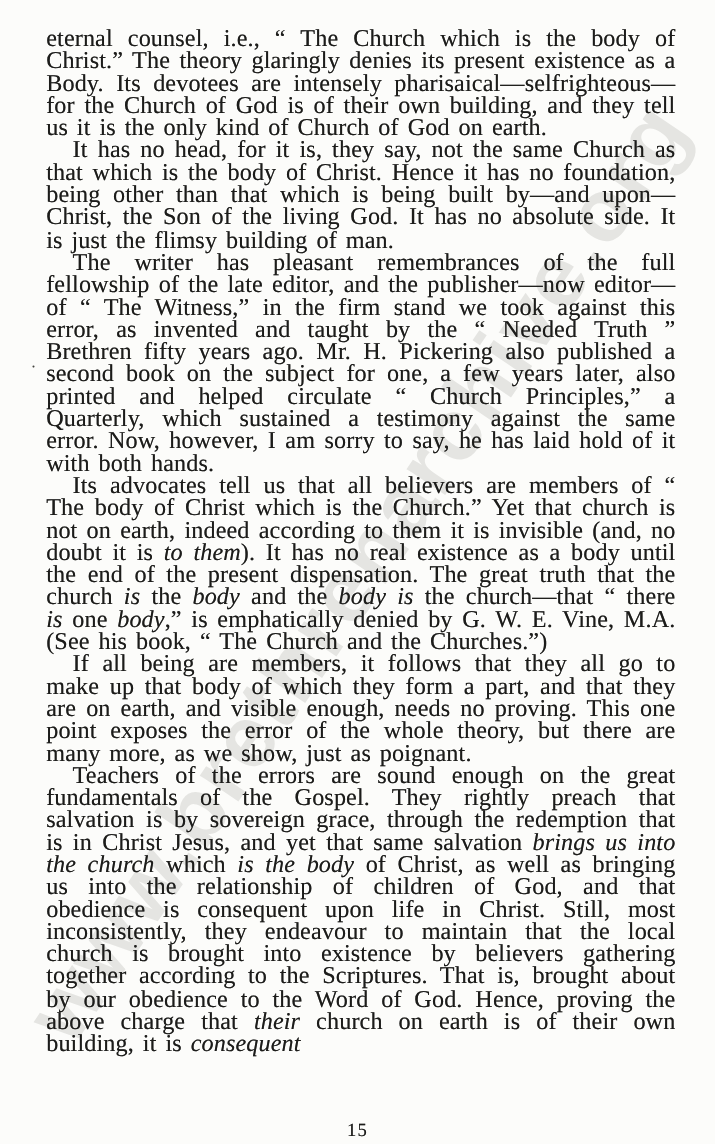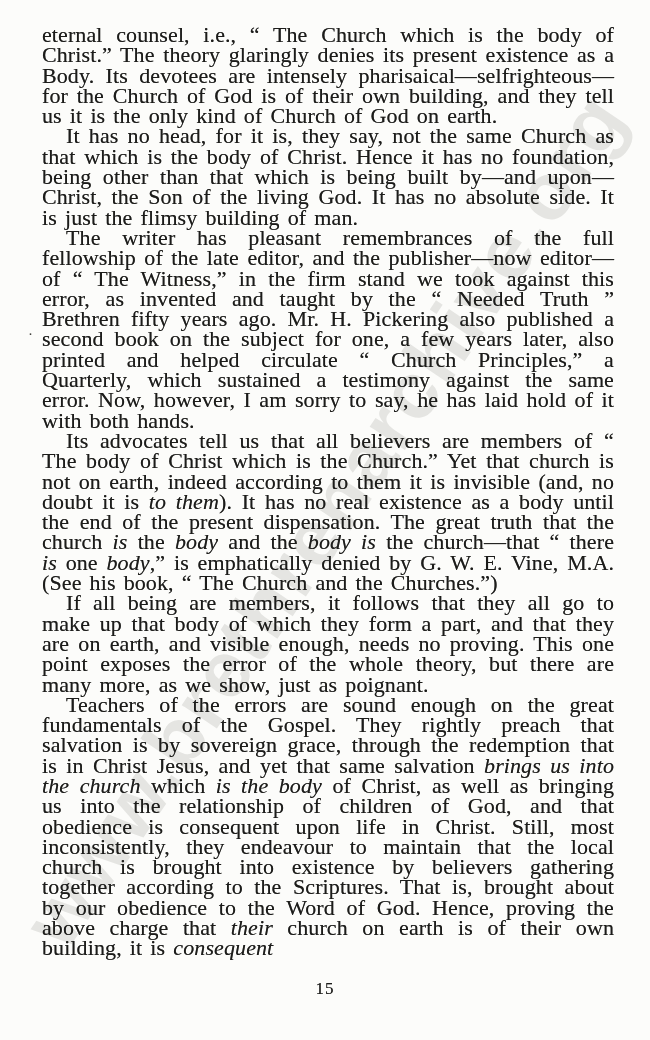--- a/index.html
+++ b/index.html
@@ -51,21 +51,21 @@
     text-align: center;
     text-indent: 0;
     font-variant: small-caps;
     letter-spacing: 1px;
     word-spacing: 4px;
   }
   .text-block em { font-style: italic; }
   .page-number {
     position: absolute;
     left: 0;
-    top: 979px;
+    top: 1018px;
     width: 650px;
     text-align: center;
     font-size: 17px;
     letter-spacing: 1px;
     text-shadow: 0 0 0.4px rgba(0,0,0,0.55);
   }
   .stray-mark {
     position: absolute;
     left: 28px;
     top: 326px;

